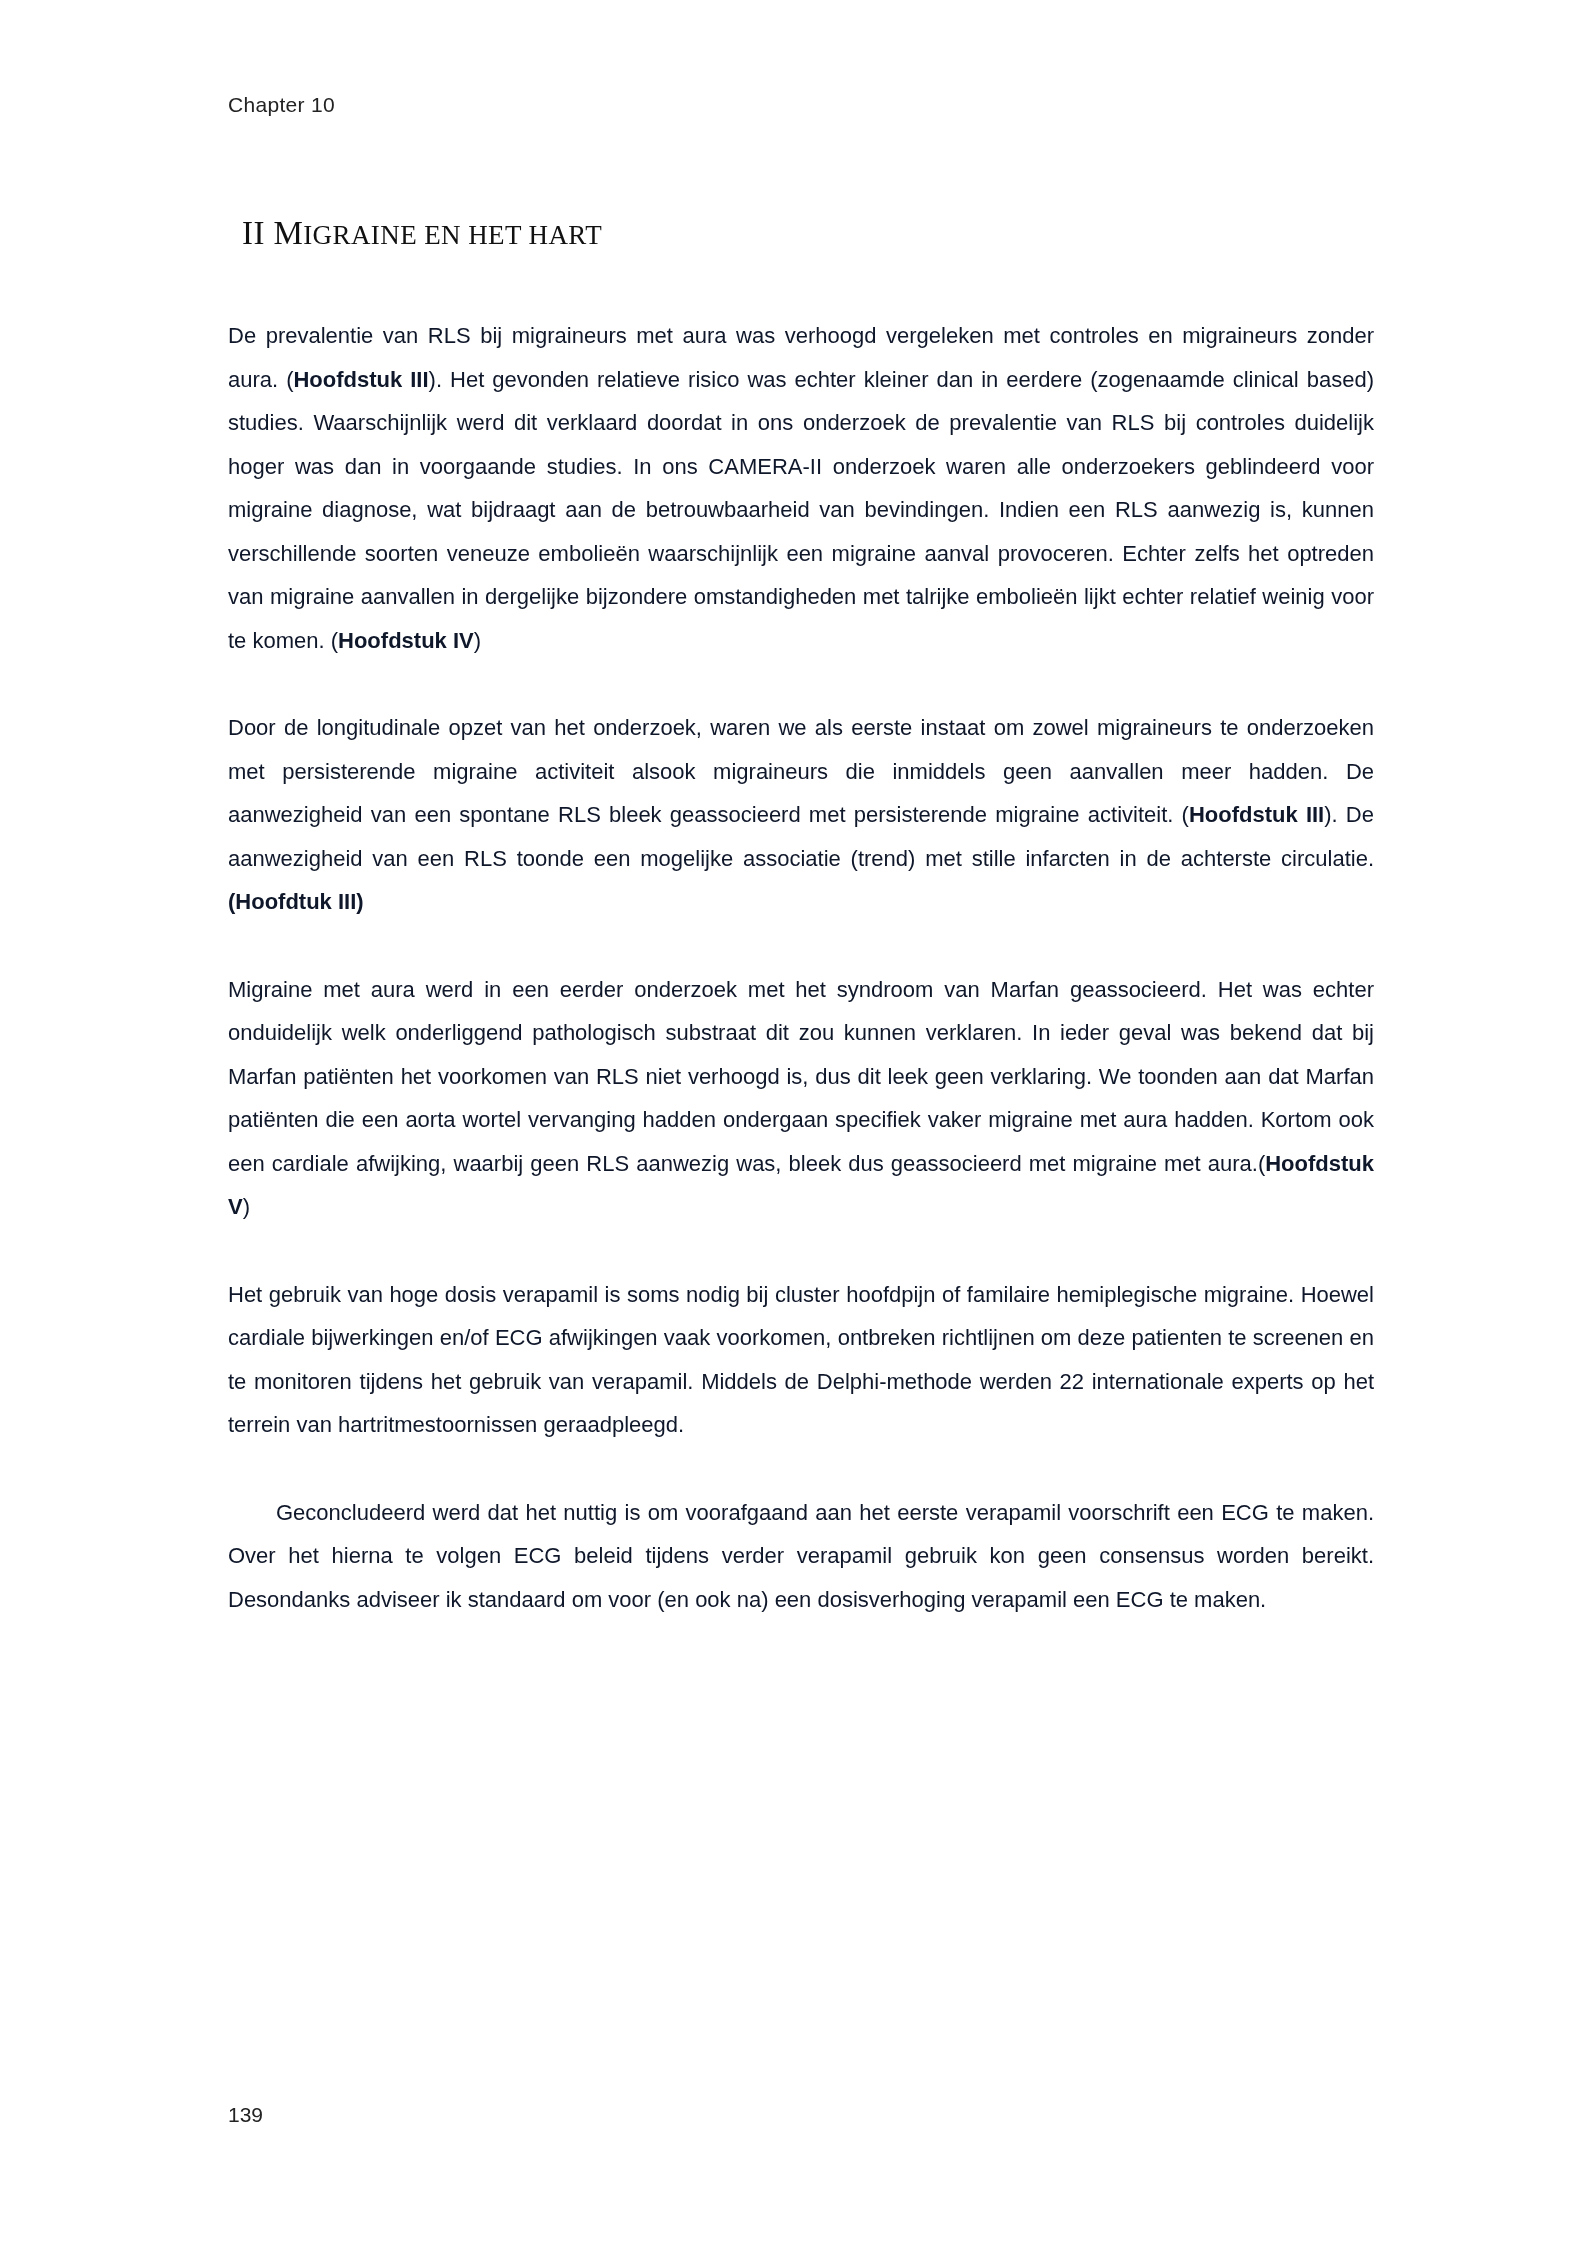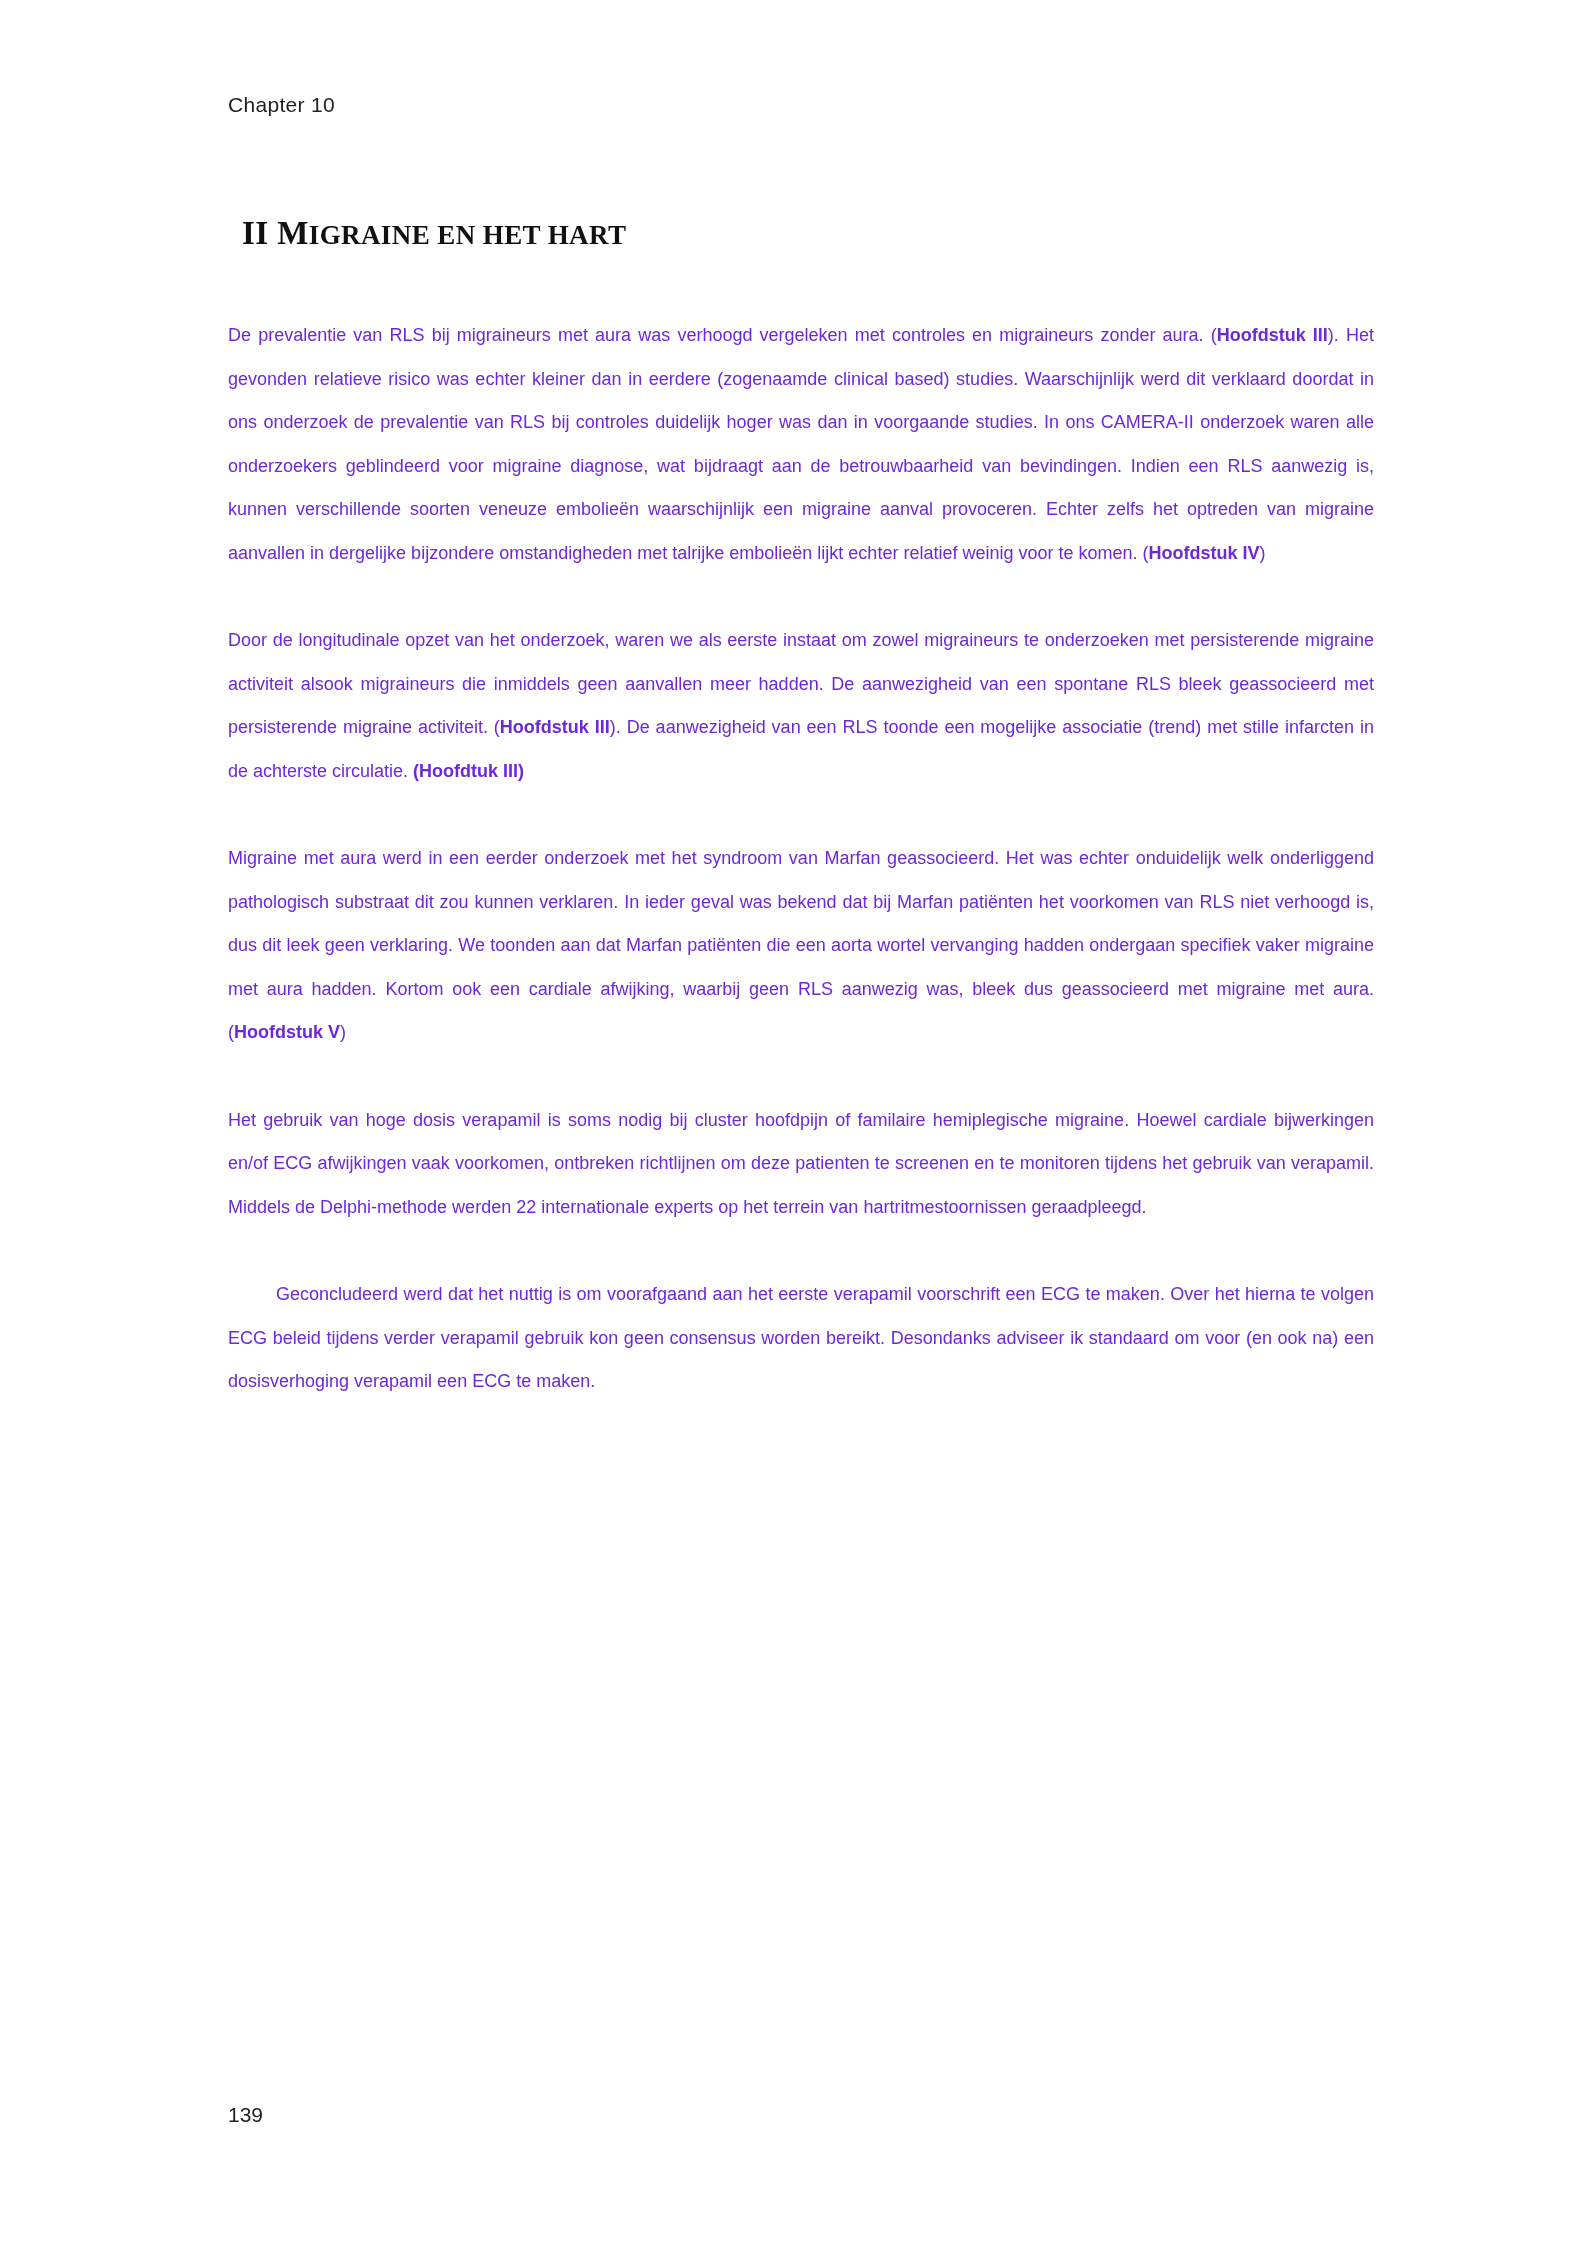--- a/index.html
+++ b/index.html
@@ -36,34 +36,34 @@
   .content {
     position: absolute;
     left: 228px;
     top: 215px;
     width: 1146px;
   }
   h2.section-title {
     margin: 0 0 62px 14px;
     font-family: "Liberation Serif", serif;
     font-size: 33px;
-    font-weight: 700;
+    font-weight: 400;
     letter-spacing: 0.4px;
     color: #111;
   }
   h2.section-title .smallcaps {
     font-size: 28px;
   }
   p.para {
     margin: 0 0 44px 0;
-    font-size: 18px;
+    font-size: 22px;
     line-height: 43.5px;
     text-align: justify;
     text-justify: inter-word;
-    color: #6d28d9;
+    color: #0f172a;
     font-weight: 400;
     hyphens: none;
   }
   p.para:last-child {
     margin-bottom: 0;
   }
   p.para b {
     font-weight: 700;
   }
   .indent {

